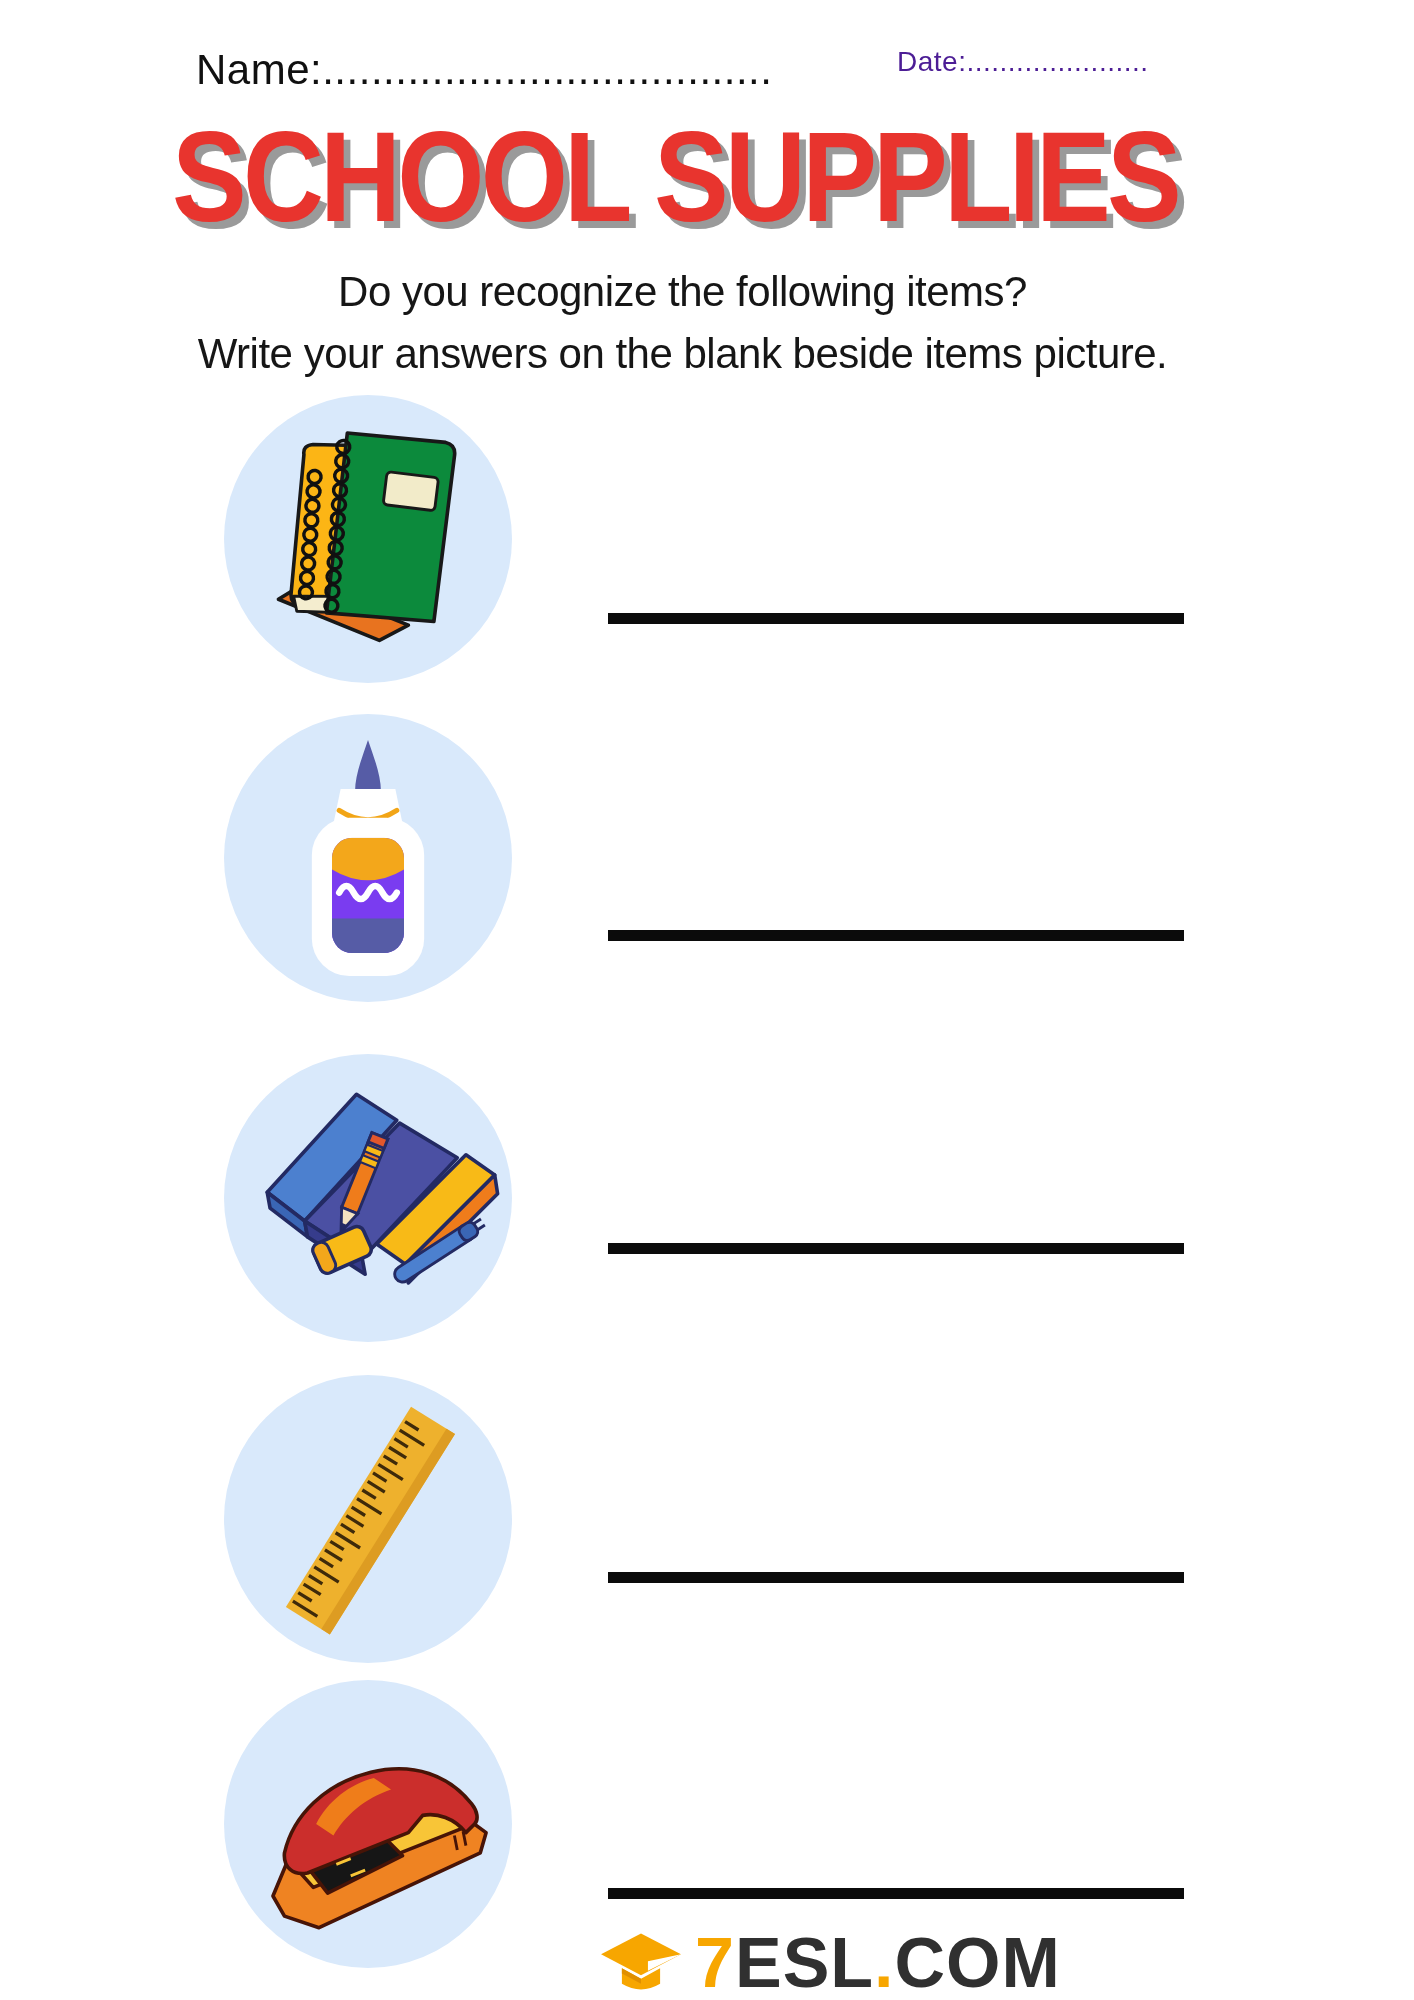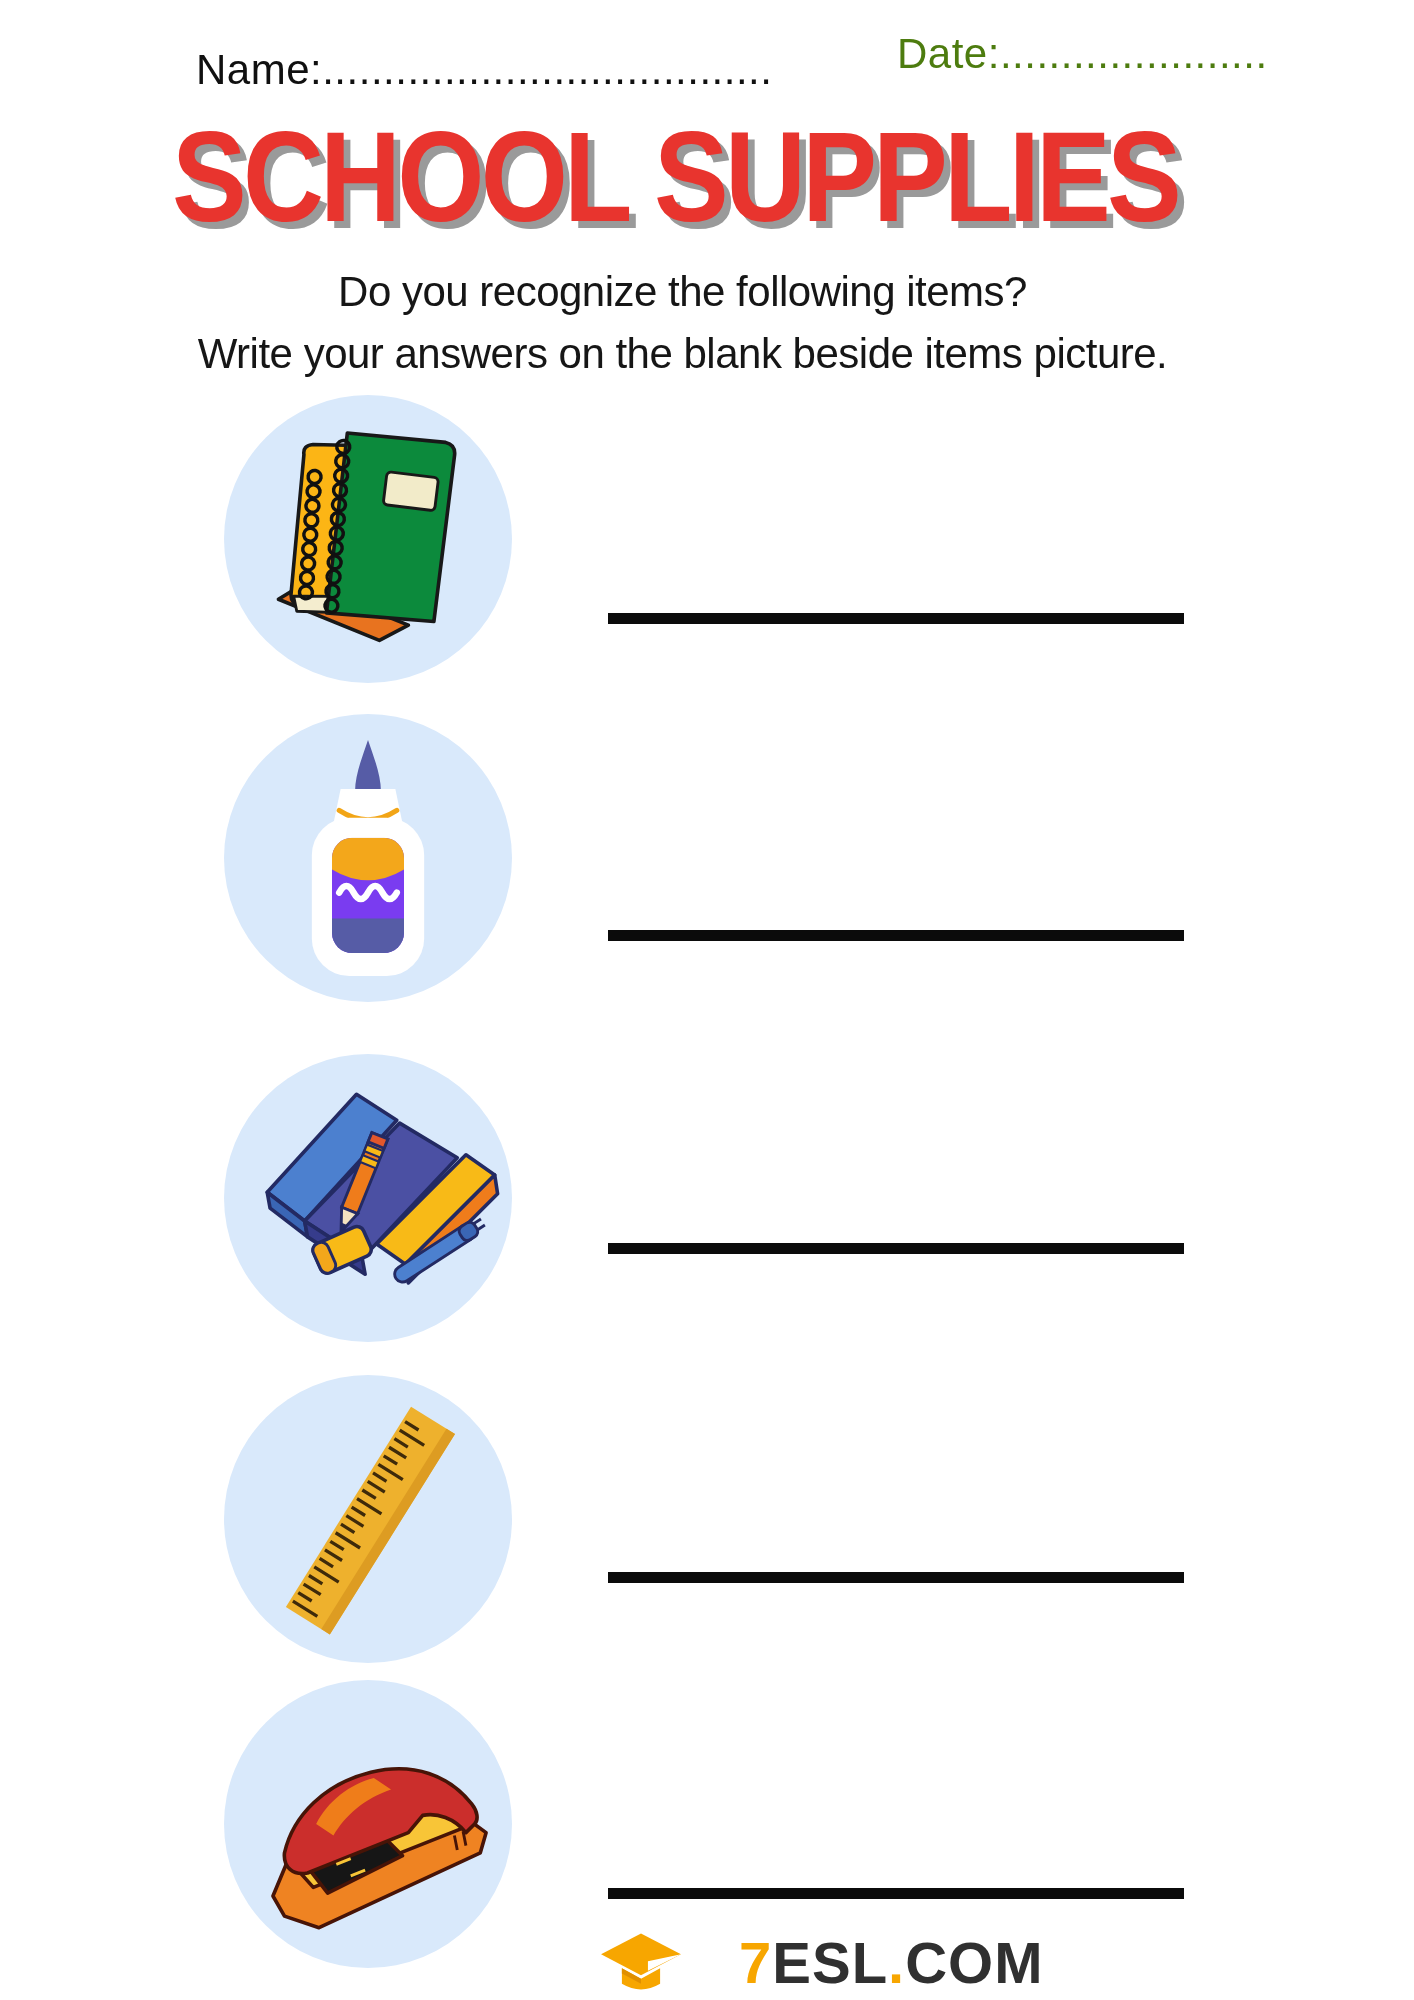--- a/index.html
+++ b/index.html
@@ -2,21 +2,21 @@
 <html style="--title-red: #e8342e; --title-shadow: #9a9a9a; --circle-bg: #d9e9fb; --blank-line: #0b0b0b; --brand-yellow: #f7a600; --brand-dark: #303030;"><head>
 <meta charset="utf-8">
 <style>
   html,body{margin:0;padding:0;background:#ffffff;}
   .page{
     position:relative;width:1349px;height:2000px;background:#fff;overflow:hidden;
     font-family:"Liberation Sans",sans-serif;color:#111;
   }
   
   .name-field{position:absolute;left:196px;top:46px;font-size:42px;letter-spacing:.5px;color:#101010;white-space:nowrap;}
-  .date-field{position:absolute;left:897px;top:30px;font-size:42px;letter-spacing:.5px;color:#4d7c0f;white-space:nowrap;}
+  .date-field{position:absolute;left:897px;top:46px;font-size:28px;letter-spacing:.5px;color:#4c1d95;white-space:nowrap;}
   
   .title{
     position:absolute;left:50%;top:118px;margin:0;white-space:nowrap;
     transform:translateX(-50%) scale(0.95,1.08);
     font-size:118px;font-weight:800;letter-spacing:-4px;line-height:1;
     color:var(--title-red,#e8342e);
     text-shadow:7px 6px 0 var(--title-shadow,#9a9a9a);
   }
   .inst{position:absolute;left:0;width:100%;margin:8px;text-align:center;font-size:42px;letter-spacing:-.5px;color:#161616;}
   .inst1{top:260px;}
@@ -26,21 +26,21 @@
     position:absolute;left:224px;width:288px;height:288px;border-radius:50%;
     background:var(--circle-bg,#d9e9fb);display:flex;align-items:center;justify-content:center;
   }
   .circle svg{width:288px;height:288px;display:block;}
   .c1{top:395px;} .c2{top:714px;} .c3{top:1054px;} .c4{top:1375px;} .c5{top:1680px;}
   .blank{position:absolute;left:608px;width:576px;height:11px;background:var(--blank-line,#0b0b0b);}
   .b1{top:613px;} .b2{top:930px;} .b3{top:1243px;} .b4{top:1572px;} .b5{top:1888px;}
   
   .footer{position:absolute;left:597px;top:1930px;display:flex;align-items:center;gap:10px;}
   .footer .cap{width:88px;height:66px;}
-  .brand{font-size:58px;font-weight:bold;letter-spacing:1px;line-height:66px;color:var(--brand-dark,#303030);white-space:nowrap;margin-left:44px;}
+  .brand{font-size:70px;font-weight:bold;letter-spacing:1px;line-height:66px;color:var(--brand-dark,#303030);white-space:nowrap;}
   .brand .accent{color:var(--brand-yellow,#f7a600);}
 </style>
 </head>
 <body>
 
 <div class="page">
 
   <span class="name-field">Name:.....................................</span>
   <span class="date-field">Date:......................</span>
 

